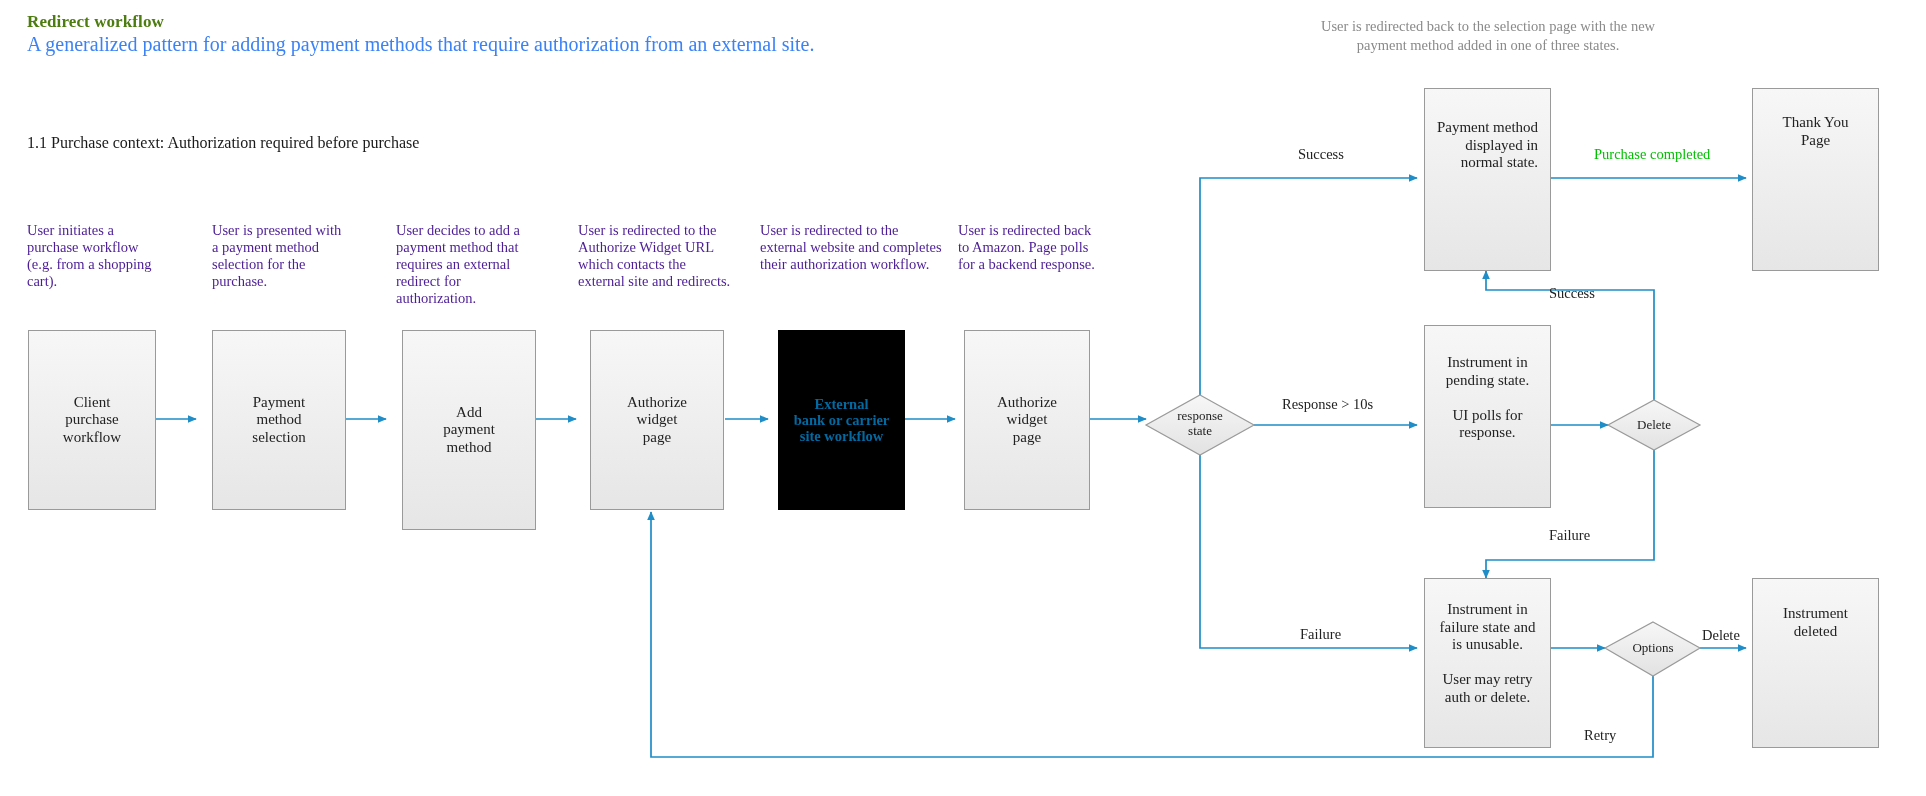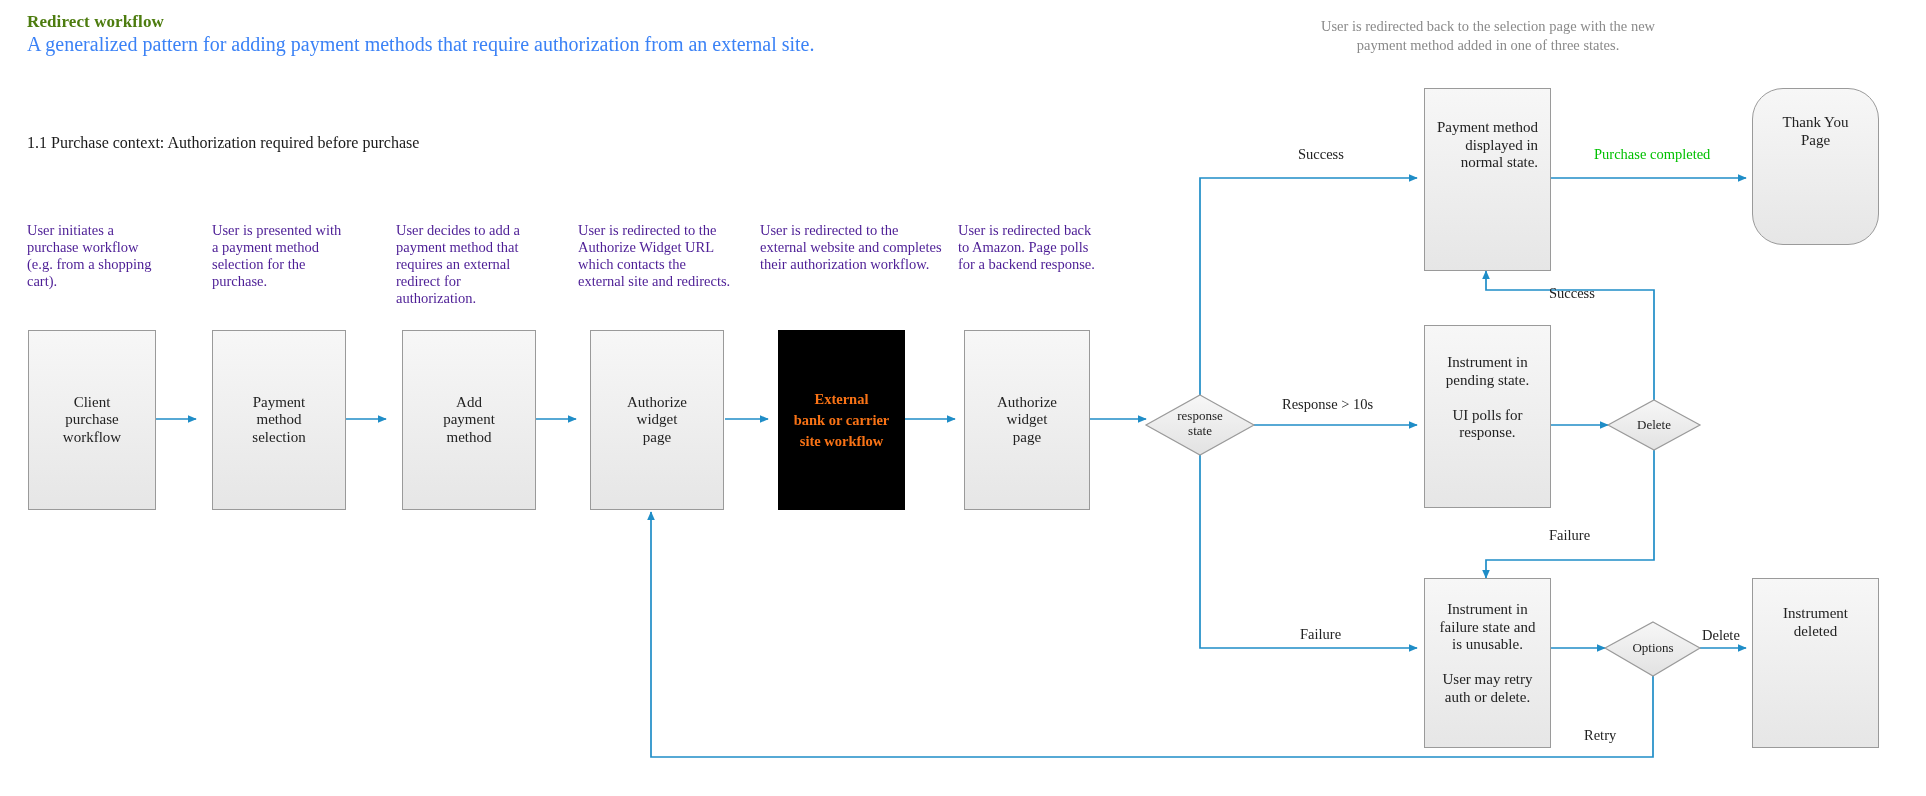--- a/index.html
+++ b/index.html
@@ -14,21 +14,21 @@
   .topnote{position:absolute;left:1318px;top:17px;width:340px;text-align:center;
            font-size:14.5px;line-height:19px;color:#8a8a8a;}
 
   .caption{position:absolute;text-align:left;font-size:14.5px;line-height:17px;color:#4c1d95;}
 
   .node{position:absolute;box-sizing:border-box;border:1px solid #9a9a9a;
         background:linear-gradient(180deg,#f7f7f7 0%,#e6e6e6 100%);
         display:flex;align-items:center;justify-content:center;text-align:center;}
   .node .txt{font-size:15px;line-height:17.5px;color:#222;padding:0 6px;}
   .node.dark{background:#000;border-color:#000;}
-  .node.dark .txt{color:#f97316;font-weight:bold;font-size:14.5px;line-height:21px;}
+  .node.dark .txt{color:#0369a1;font-weight:bold;font-size:14.5px;line-height:16px;}
   .node.top{align-items:flex-start;}
   .node.top .txt{padding-top:30px;}
 
   .dia-label{position:absolute;text-align:center;font-size:13px;line-height:15px;color:#222;
              width:120px;pointer-events:none;}
 
   .edge-label{position:absolute;font-size:14.5px;color:#222;white-space:nowrap;}
   .edge-label.green{color:#00c000;}
 </style>
 </head>
@@ -90,21 +90,21 @@
 purchase
 workflow</div>
     </div>
 
   <div class="node" style="left:212px;top:330px;width:134px;height:180px;">
     <div class="txt" style="white-space: pre-line;">Payment
 method
 selection</div>
     </div>
 
-  <div class="node" style="left:402px;top:330px;width:134px;height:180px;">
+  <div class="node" style="left:402px;top:330px;width:134px;height:200px;">
     <div class="txt" style="white-space: pre-line;">Add
 payment
 method</div>
     </div>
 
   <div class="node" style="left:590px;top:330px;width:134px;height:180px;">
     <div class="txt" style="white-space: pre-line;">Authorize
 widget
 page</div>
     </div>
@@ -120,21 +120,21 @@
 widget
 page</div>
     </div>
 
   <div class="node top" style="left:1424px;top:88px;width:127px;height:183px;">
     <div class="txt" style="white-space: pre-line; text-align: right;">Payment method
 displayed in
 normal state.</div>
     </div>
 
-  <div class="node top" style="left:1752px;top:88px;width:127px;height:157px;border-radius:31px;">
+  <div class="node top" style="left:1752px;top:88px;width:127px;height:183px;">
     <div class="txt" style="padding-top: 25px; white-space: pre-line;">Thank You
 Page</div>
     </div>
 
   <div class="node top" style="left:1424px;top:325px;width:127px;height:183px;">
     <div class="txt" style="padding-top:28px;white-space:pre-line;">Instrument in
 pending state.
 
 UI polls for
 response.</div>

